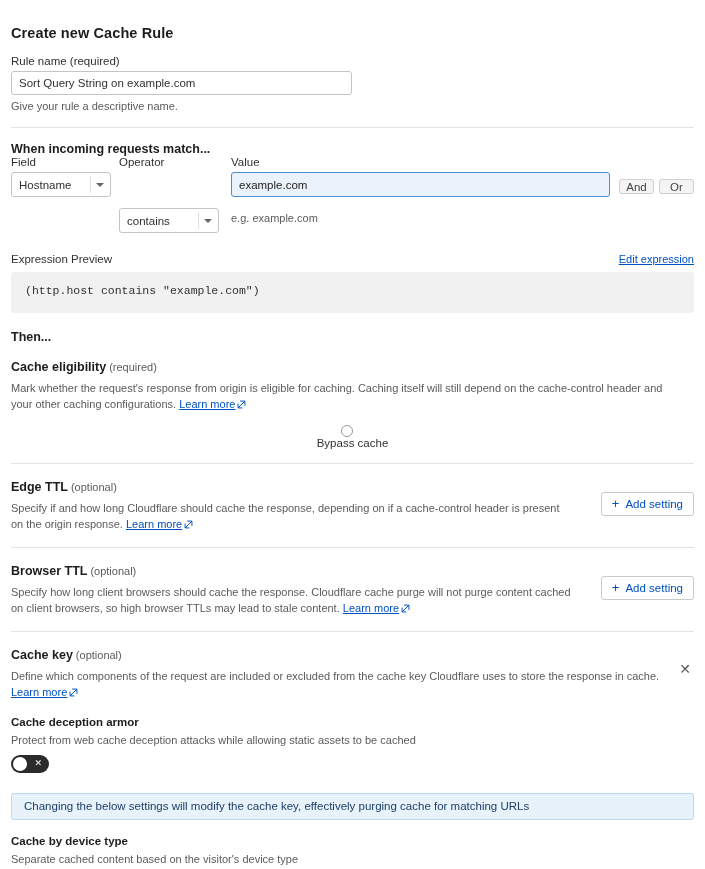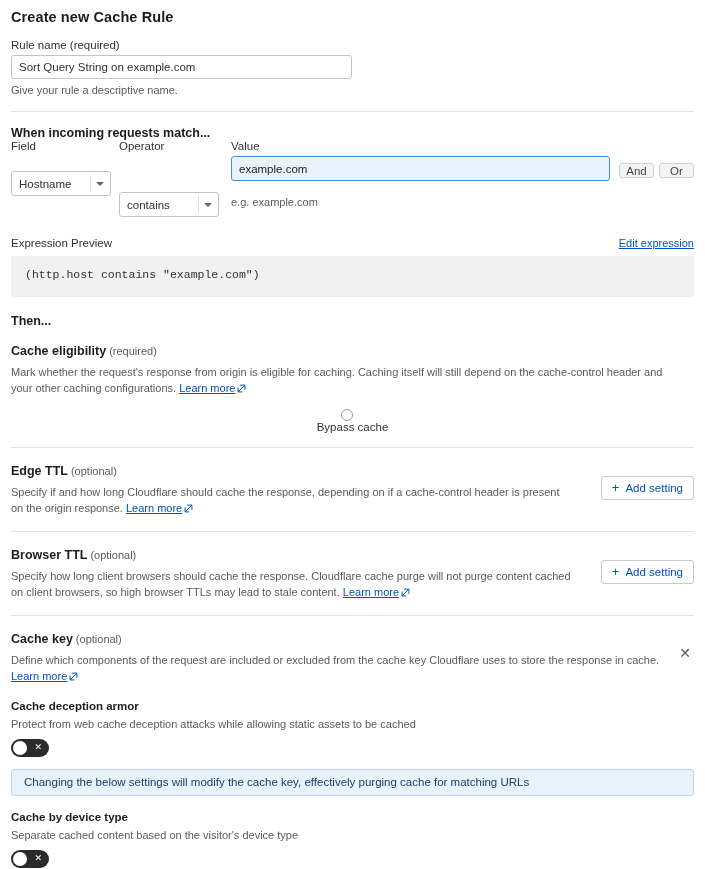--- a/index.html
+++ b/index.html
@@ -7,21 +7,21 @@
     margin: 0; padding: 0;
     width: 705px; height: 869px;
     background: #ffffff;
     font-family: "Liberation Sans", sans-serif;
     color: #313131;
     -webkit-font-smoothing: antialiased;
   }
   .page {
     width: 705px;
     height: 869px;
-    padding: 0 11px;
+    padding: 16px 11px;
     position: relative;
     overflow: hidden;
   }
   .title {
     font-size: 14.5px;
     font-weight: bold;
     color: #1d1d1d;
     margin: 9px 0 0 0;
     letter-spacing: .1px;
   }
@@ -58,21 +58,21 @@
     font-weight: bold;
     color: #1d1d1d;
     margin-top: 14px;
   }
   .row-fields {
     display: flex;
     align-items: flex-start;
     margin-top: 0;
   }
   .field-col { display: flex; flex-direction: column; }
-  .col-field { width: 100px; gap: 15px; }
+  .col-field { width: 100px; }
   .col-operator { width: 100px; margin-left: 8px; gap: 36px; }
   .col-value { flex: 1; margin-left: 12px; }
   .col-logic { margin-left: 9px; display: flex; align-items: flex-start; padding-top: 23px;}
   .mini-label {
     font-size: 11.5px;
     color: #313131;
     margin-bottom: 4px;
   }
   .select {
     position: relative;
@@ -261,21 +261,21 @@
     background: #fff;
   }
   .toggle .mark {
     position: absolute;
     right: 7px;
     color: #fff;
     font-size: 9px;
     line-height: 1;
   }
   .notice {
-    margin-top: 12px;
+    margin-top: 20px;
     background: #e8f2fb;
     border: 1px solid #b9d8f3;
     border-radius: 3px;
     padding: 10px 12px;
     font-size: 11.5px;
     color: #1d3f66;
     height: 27px;
     display: flex;
     align-items: center;
   }

